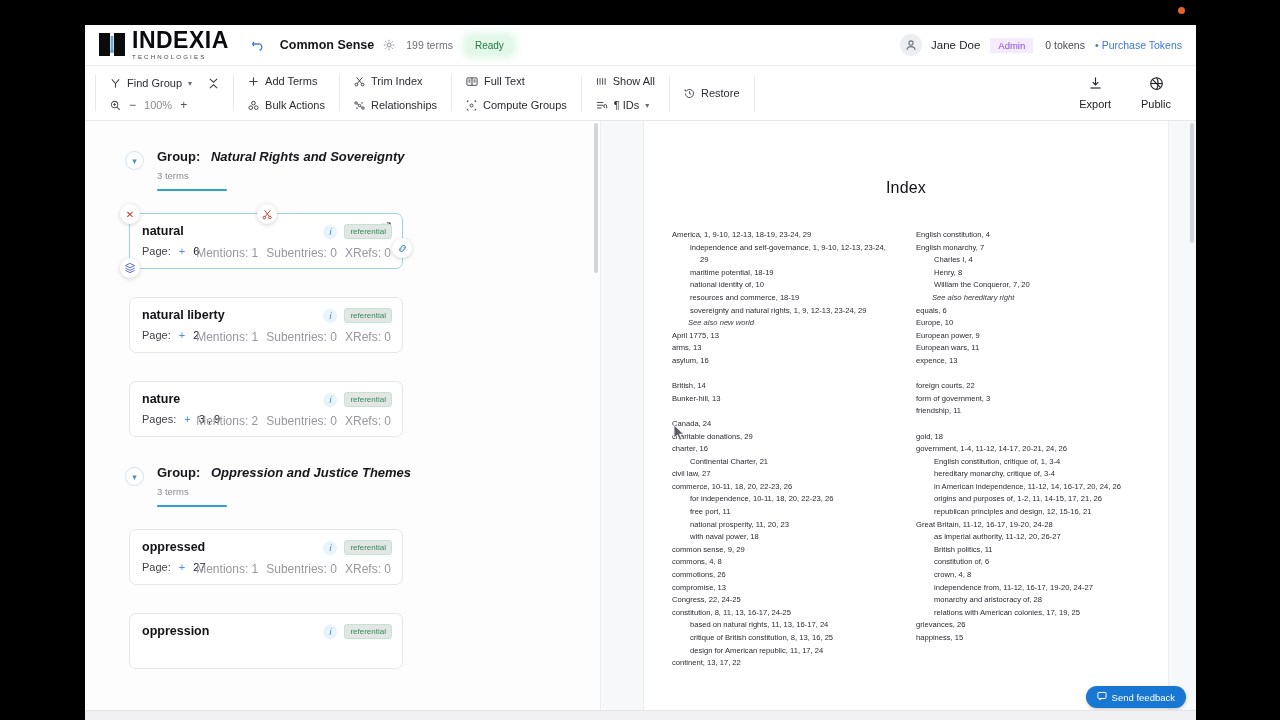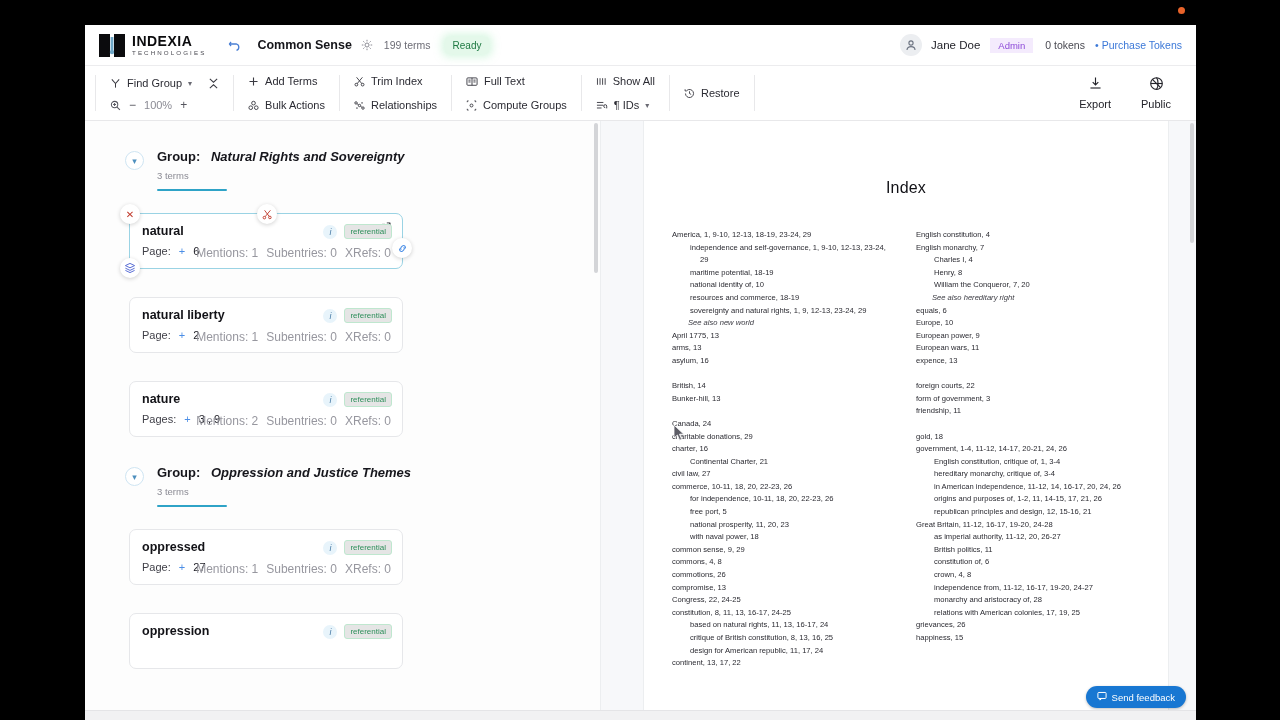--- a/index.html
+++ b/index.html
@@ -30,21 +30,21 @@
     height: 41px; display: flex; align-items: center;
     padding: 0 14px 0 14px;
     border-bottom: 1px solid #ececee;
     background: #fff;
     position: relative;
   }
   .logo-wrap { display: flex; align-items: center; gap: 7px; }
   .logo-mark { width: 26px; height: 25px; flex: 0 0 auto; }
   .logo-text { display: flex; flex-direction: column; line-height: 1; }
   .logo-title {
-    font-size: 14px; font-weight: 700; letter-spacing: 0.5px;
+    font-size: 23px; font-weight: 700; letter-spacing: 0.5px;
     color: #0b0b0d;
   }
   .logo-sub {
     font-size: 6.2px; letter-spacing: 2.1px; color: #4a4a52;
     margin-top: 2px;
   }
   .undo-btn {
     margin-left: 22px; color: #4a7fd4; font-size: 14px; line-height: 1;
     cursor: pointer;
   }
@@ -623,21 +623,21 @@
                 <div class="ix-main">British, 14</div>
                 <div class="ix-main">Bunker-hill, 13</div>
                 <div class="ix-gap"></div>
                 <div class="ix-main">Canada, 24</div>
                 <div class="ix-main">charitable donations, 29</div>
                 <div class="ix-main">charter, 16</div>
                 <div class="ix-sub">Continental Charter, 21</div>
                 <div class="ix-main">civil law, 27</div>
                 <div class="ix-main">commerce, 10-11, 18, 20, 22-23, 26</div>
                 <div class="ix-sub">for independence, 10-11, 18, 20, 22-23, 26</div>
-                <div class="ix-sub">free port, 5</div>
+                <div class="ix-sub">free port, 11</div>
                 <div class="ix-sub">national prosperity, 11, 20, 23</div>
                 <div class="ix-sub">with naval power, 18</div>
                 <div class="ix-main">common sense, 9, 29</div>
                 <div class="ix-main">commons, 4, 8</div>
                 <div class="ix-main">commotions, 26</div>
                 <div class="ix-main">compromise, 13</div>
                 <div class="ix-main">Congress, 22, 24-25</div>
                 <div class="ix-main">constitution, 8, 11, 13, 16-17, 24-25</div>
                 <div class="ix-sub">based on natural rights, 11, 13, 16-17, 24</div>
                 <div class="ix-sub">critique of British constitution, 8, 13, 16, 25</div>

